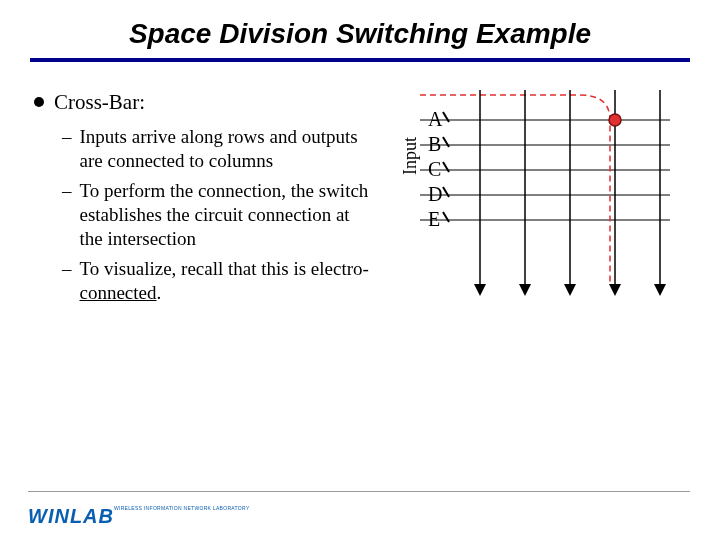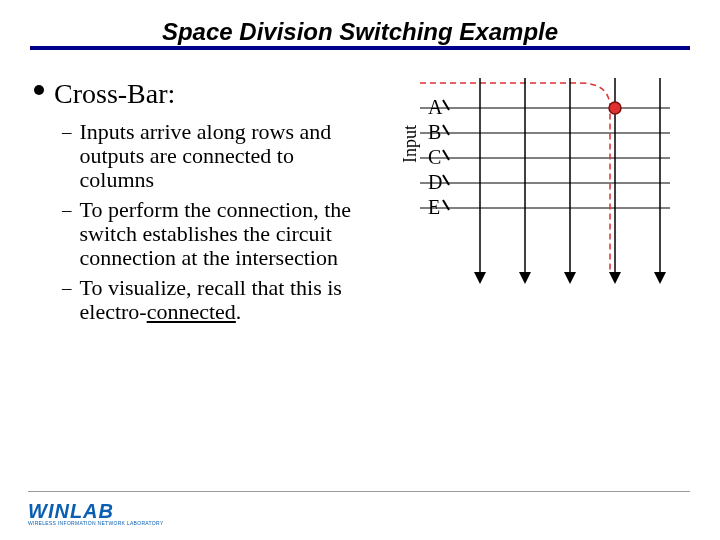--- a/index.html
+++ b/index.html
@@ -14,23 +14,24 @@
   .slide {
     width: 100%;
     height: 100%;
     padding: 18px 30px 40px 30px;
     position: relative;
   }
   .title {
     font-family: Arial, Helvetica, sans-serif;
     font-weight: bold;
     font-style: italic;
-    font-size: 24px;
+    font-size: 28px;
     text-align: center;
     color: #000;
+    margin-bottom: 8px;
   }
   .rule {
     border: none;
     border-top: 4px solid #00008b;
     margin-bottom: 28px;
   }
   .content {
     display: flex;
     flex-direction: row;
     gap: 10px;
@@ -47,39 +48,39 @@
   }
   .bullet-dot {
     width: 10px;
     height: 10px;
     border-radius: 50%;
     background: #000;
     flex: 0 0 auto;
     margin-top: 7px;
   }
   .bullet-text {
-    font-size: 28px;
+    font-size: 21px;
     color: #000;
   }
   .sublist {
     margin-left: 28px;
   }
   .sub-row {
     display: flex;
     align-items: flex-start;
     gap: 8px;
     margin-bottom: 6px;
   }
   .sub-dash {
     font-size: 19px;
     line-height: 24px;
     flex: 0 0 auto;
   }
   .sub-text {
-    font-size: 22px;
+    font-size: 19px;
     line-height: 24px;
     color: #000;
   }
   .underline { text-decoration: underline; }
   .figcol {
     flex: 1;
     position: relative;
   }
   .diagram {
     position: absolute;
@@ -93,21 +94,21 @@
     transform: rotate(-90deg);
     transform-origin: left top;
     font-size: 18px;
     font-family: "Times New Roman", serif;
   }
   .footer {
     position: absolute;
     left: 28px;
     bottom: 14px;
     display: flex;
-    flex-direction: column;
+    flex-direction: row;
     line-height: 1;
   }
   .footer-logo {
     font-family: Arial, Helvetica, sans-serif;
     font-weight: 900;
     font-style: italic;
     font-size: 20px;
     letter-spacing: 1px;
   }
   .footer-logo .w { color: #0a5fb3; }

